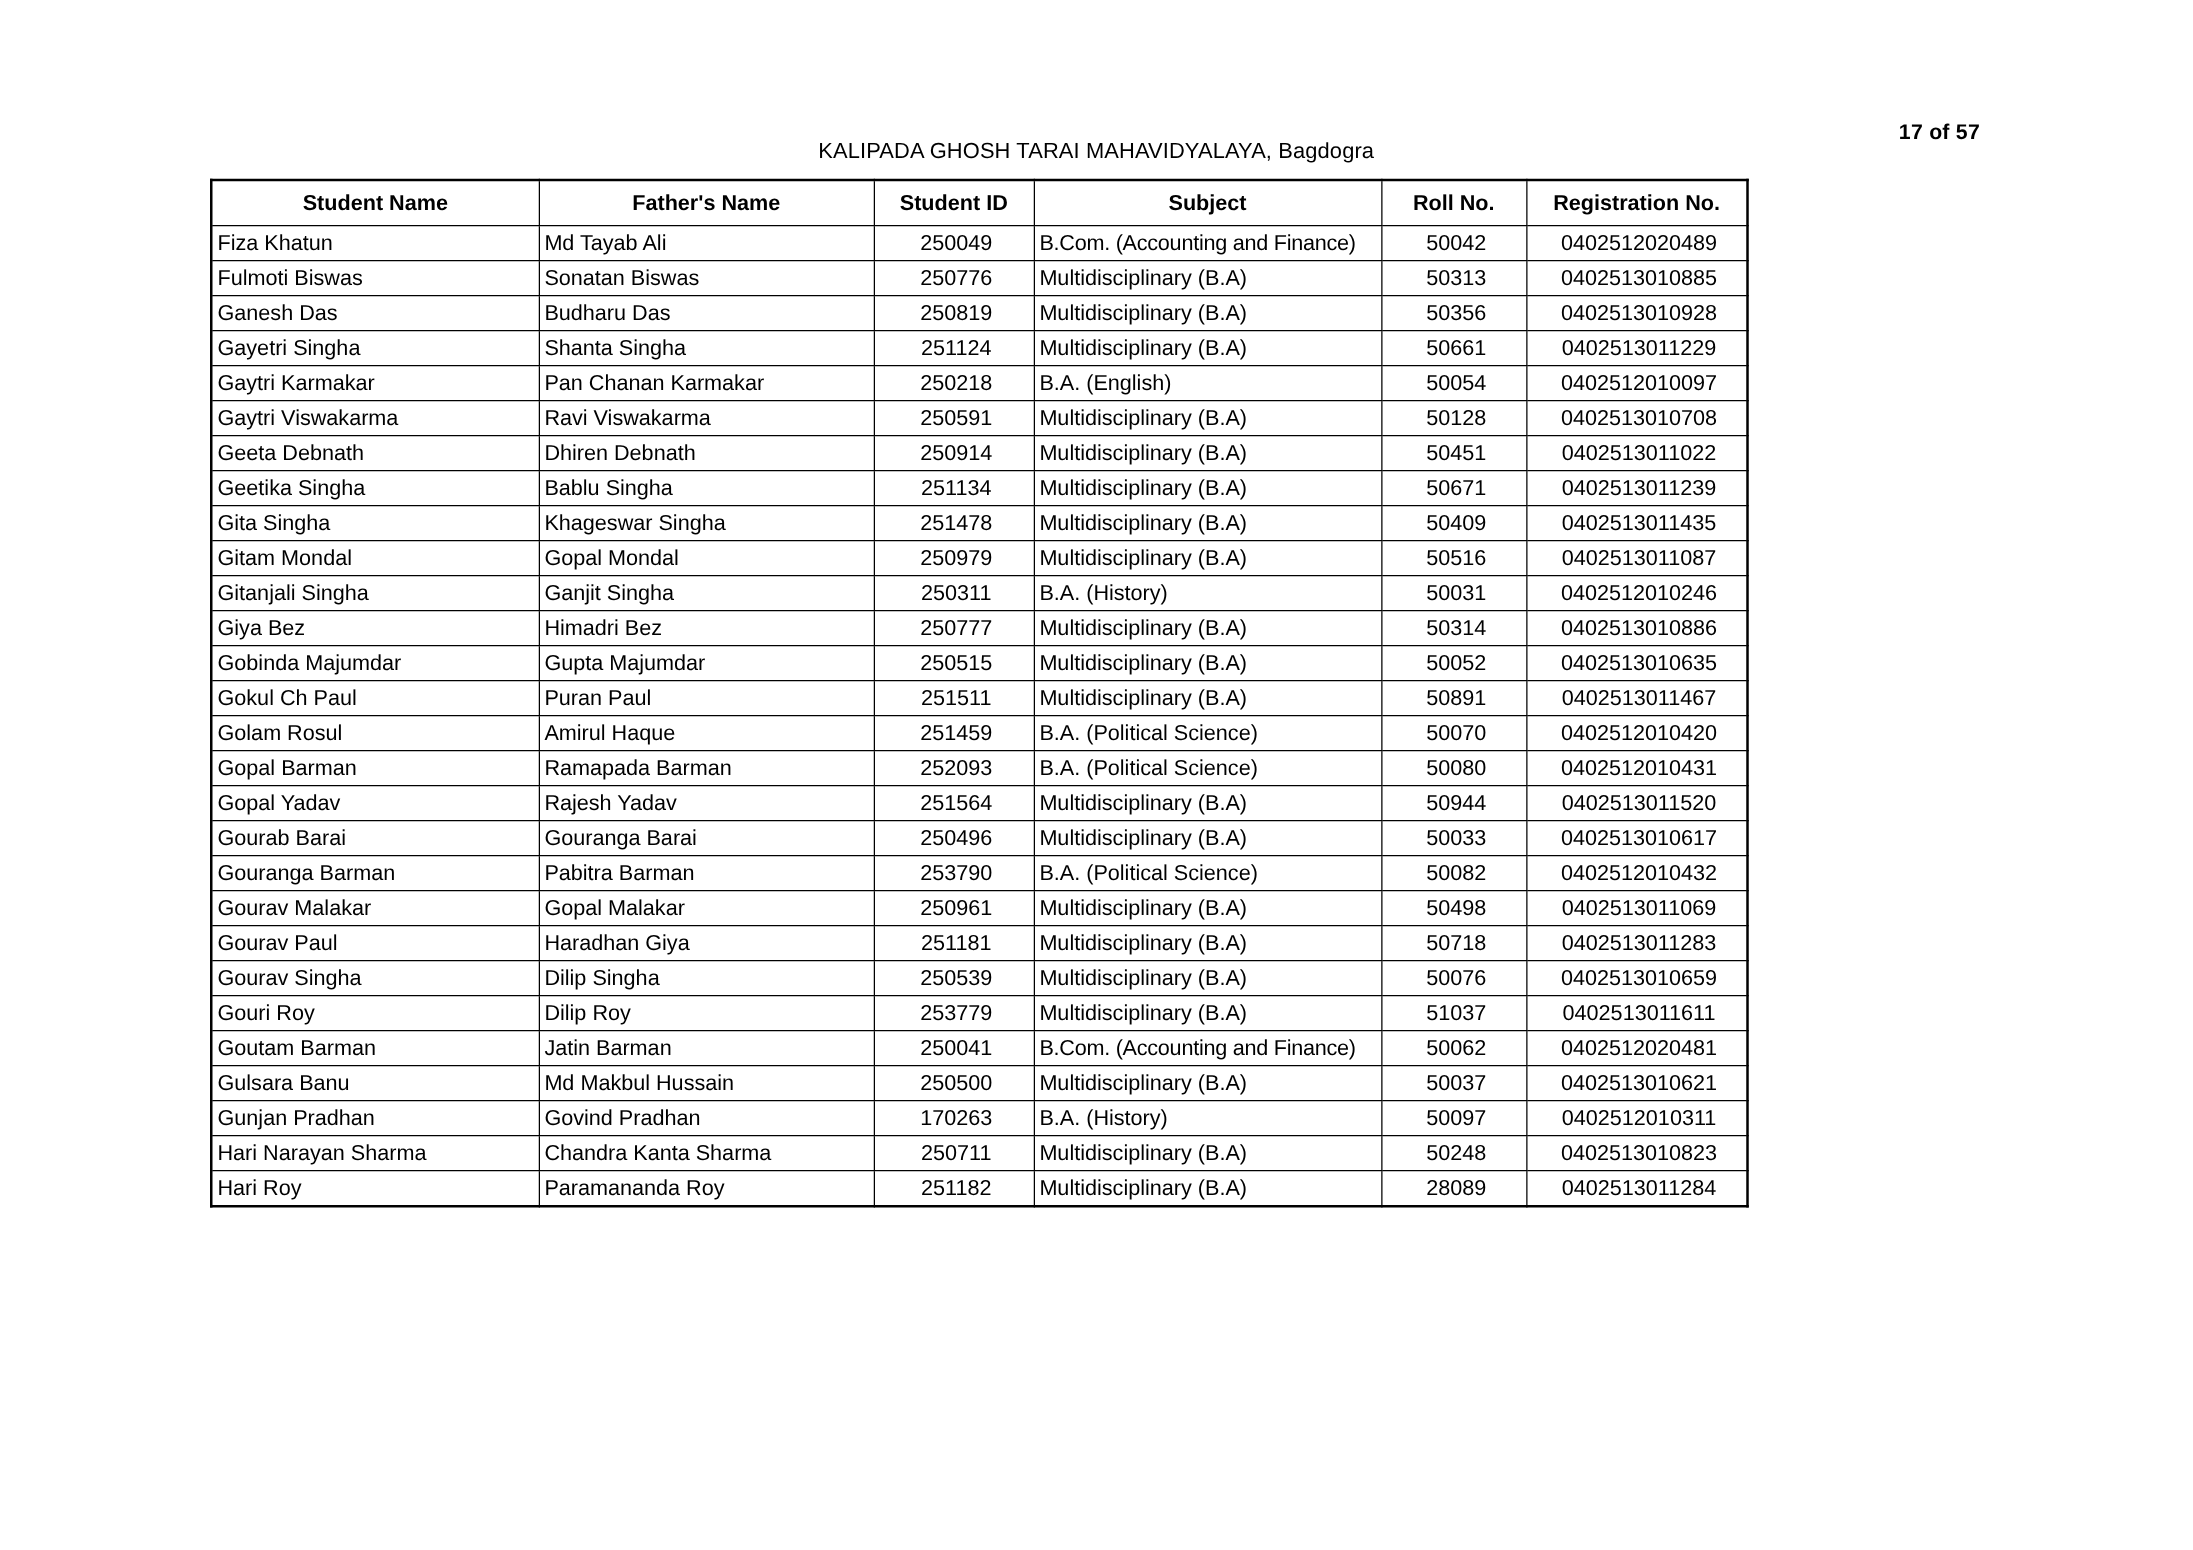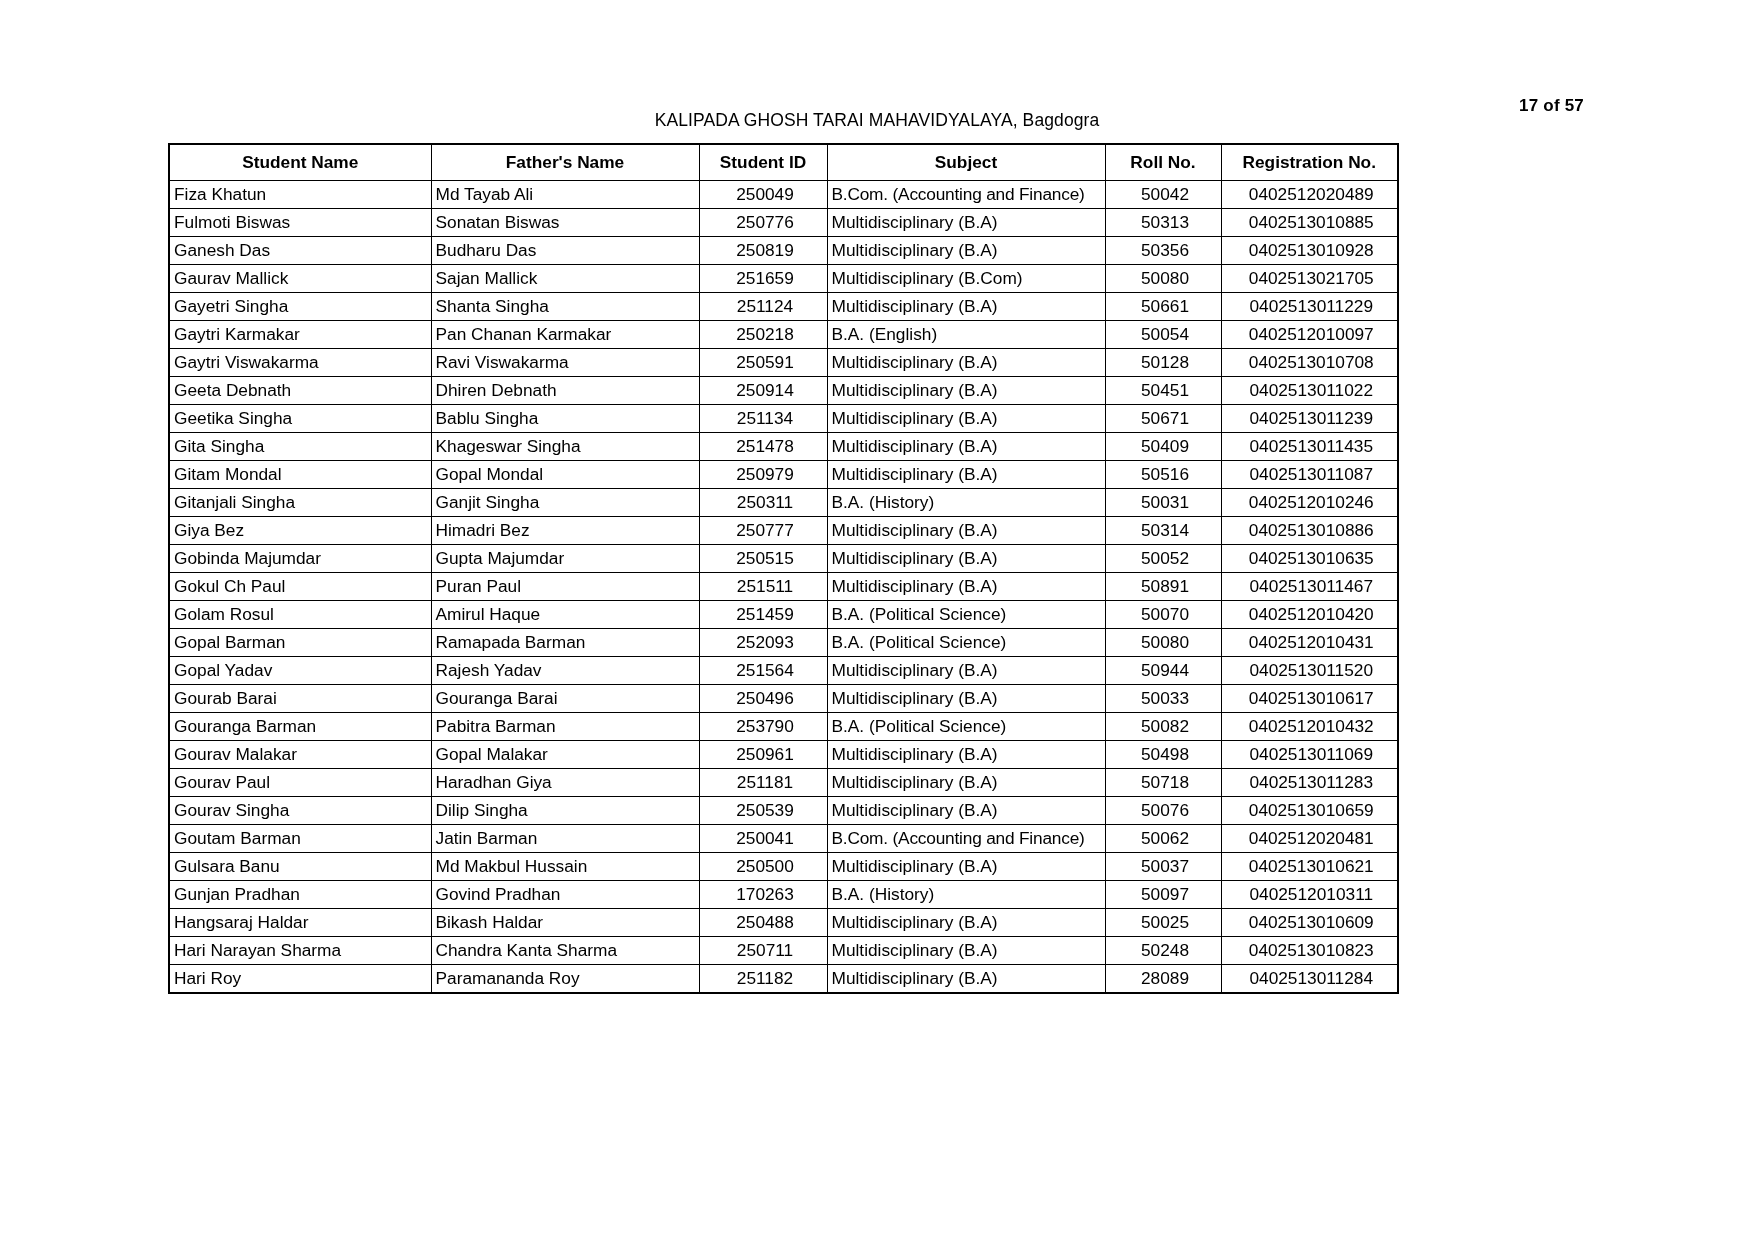--- a/index.html
+++ b/index.html
@@ -126,28 +126,20 @@
           </tr>
           <tr>
             <td class="left">Ganesh Das</td>
             <td class="left">Budharu Das</td>
             <td class="center">250819</td>
             <td class="left">Multidisciplinary (B.A)</td>
             <td class="center">50356</td>
             <td class="center">0402513010928</td>
           </tr>
           <tr>
-            <td class="left">Gaurav Mallick</td>
-            <td class="left">Sajan Mallick</td>
-            <td class="center">251659</td>
-            <td class="left">Multidisciplinary (B.Com)</td>
-            <td class="center">50080</td>
-            <td class="center">0402513021705</td>
-          </tr>
-          <tr>
             <td class="left">Gayetri Singha</td>
             <td class="left">Shanta Singha</td>
             <td class="center">251124</td>
             <td class="left">Multidisciplinary (B.A)</td>
             <td class="center">50661</td>
             <td class="center">0402513011229</td>
           </tr>
           <tr>
             <td class="left">Gaytri Karmakar</td>
             <td class="left">Pan Chanan Karmakar</td>
@@ -286,20 +278,28 @@
           </tr>
           <tr>
             <td class="left">Gourav Singha</td>
             <td class="left">Dilip Singha</td>
             <td class="center">250539</td>
             <td class="left">Multidisciplinary (B.A)</td>
             <td class="center">50076</td>
             <td class="center">0402513010659</td>
           </tr>
           <tr>
+            <td class="left">Gouri Roy</td>
+            <td class="left">Dilip Roy</td>
+            <td class="center">253779</td>
+            <td class="left">Multidisciplinary (B.A)</td>
+            <td class="center">51037</td>
+            <td class="center">0402513011611</td>
+          </tr>
+          <tr>
             <td class="left">Goutam Barman</td>
             <td class="left">Jatin Barman</td>
             <td class="center">250041</td>
             <td class="left tight">B.Com. (Accounting and Finance)</td>
             <td class="center">50062</td>
             <td class="center">0402512020481</td>
           </tr>
           <tr>
             <td class="left">Gulsara Banu</td>
             <td class="left">Md Makbul Hussain</td>
@@ -310,28 +310,20 @@
           </tr>
           <tr>
             <td class="left">Gunjan Pradhan</td>
             <td class="left">Govind Pradhan</td>
             <td class="center">170263</td>
             <td class="left">B.A. (History)</td>
             <td class="center">50097</td>
             <td class="center">0402512010311</td>
           </tr>
           <tr>
-            <td class="left">Hangsaraj Haldar</td>
-            <td class="left">Bikash Haldar</td>
-            <td class="center">250488</td>
-            <td class="left">Multidisciplinary (B.A)</td>
-            <td class="center">50025</td>
-            <td class="center">0402513010609</td>
-          </tr>
-          <tr>
             <td class="left">Hari Narayan Sharma</td>
             <td class="left">Chandra Kanta Sharma</td>
             <td class="center">250711</td>
             <td class="left">Multidisciplinary (B.A)</td>
             <td class="center">50248</td>
             <td class="center">0402513010823</td>
           </tr>
           <tr>
             <td class="left">Hari Roy</td>
             <td class="left">Paramananda Roy</td>

